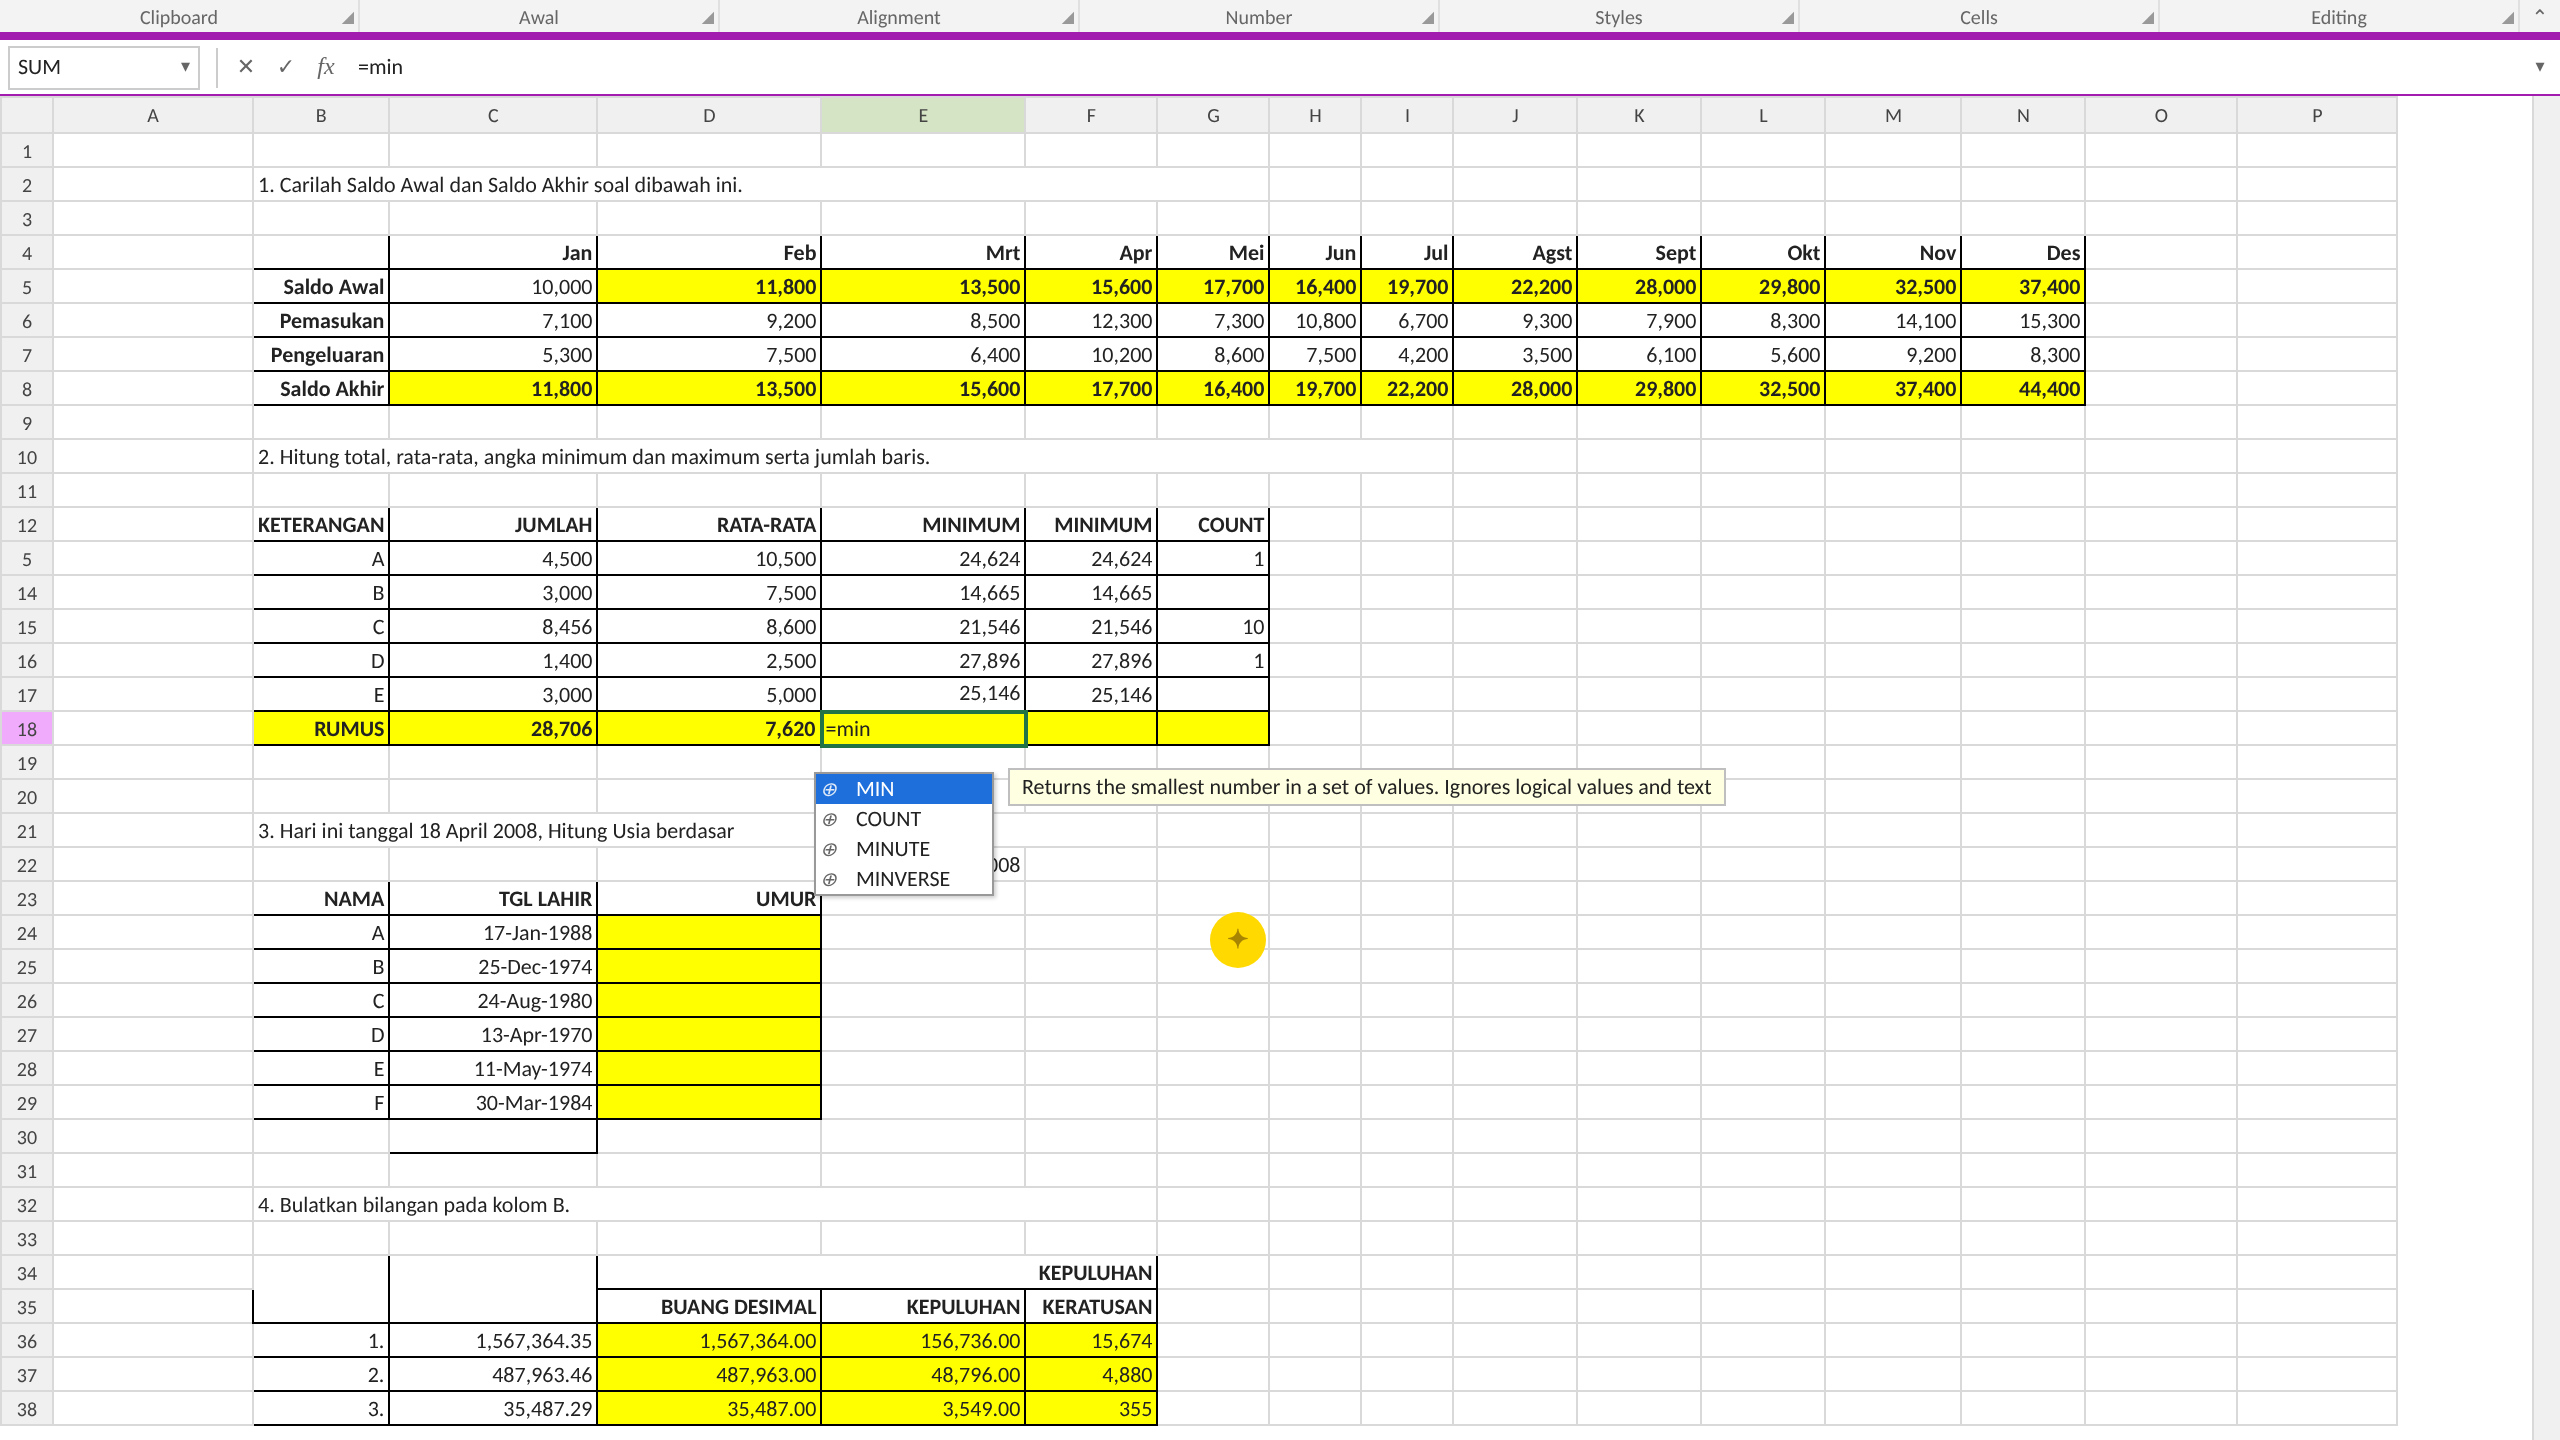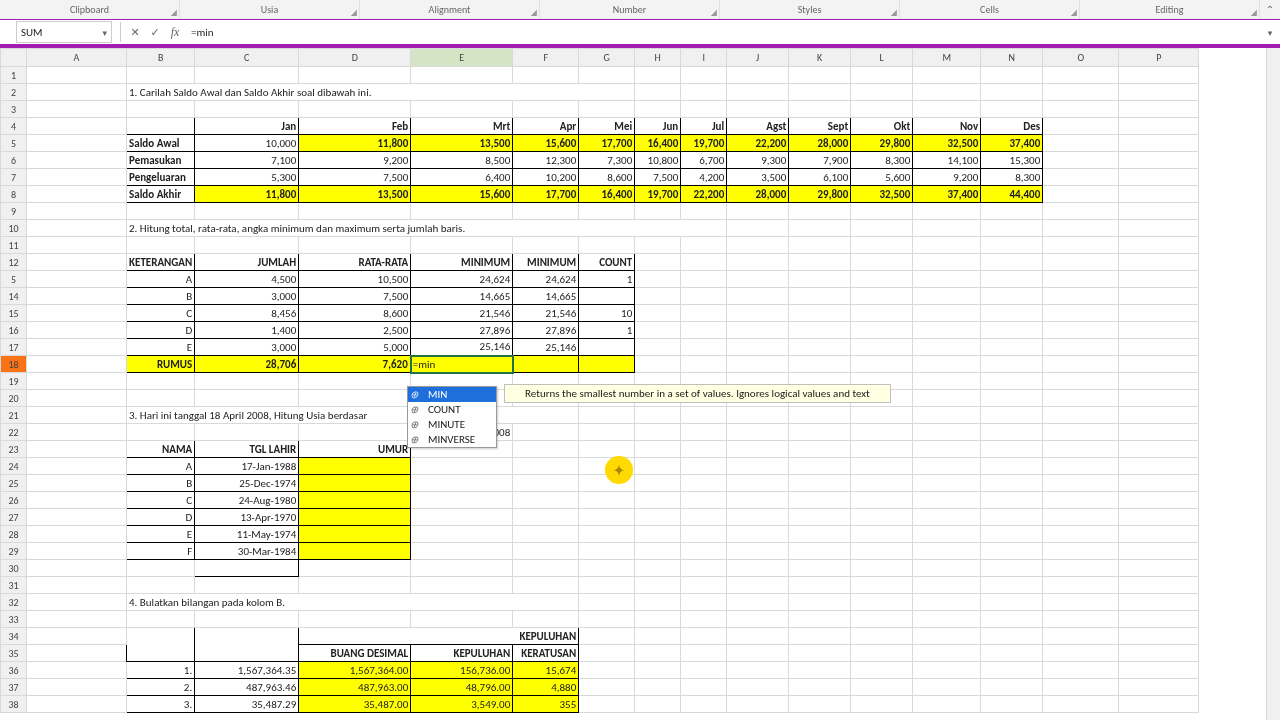--- a/index.html
+++ b/index.html
@@ -1,63 +1,63 @@
 <!DOCTYPE html>
 <html><head>
 <meta charset="utf-8">
 <style>
   * { margin:0; padding:0; box-sizing:border-box; }
   body { font-family: Calibri, Arial, sans-serif; font-size:11px; background:#fff; color:#222; overflow:hidden; }
-  .ribbon-groups { display:flex; height:20px; background:#f3f3f3; border-bottom:1px solid #a21caf; align-items:center; font-size:10px; color:#666; }
+  .ribbon-groups { display:flex; height:20px; background:#f3f3f3; border-bottom:4px solid #a21caf; align-items:center; font-size:10px; color:#666; }
   .rgrp { flex:1; text-align:center; border-right:1px solid #e0e0e0; position:relative; height:100%; display:flex; align-items:center; justify-content:center; }
   .rgrp .launcher { position:absolute; right:2px; bottom:2px; font-size:8px; color:#999; }
   .collapse-btn { width:20px; text-align:center; font-size:10px; color:#666; cursor:pointer; }
-  .formula-bar { display:flex; height:28px; border-bottom:4px solid #a21caf; align-items:center; background:#fff;padding-left:12px; }
+  .formula-bar { display:flex; height:28px; border-bottom:1px solid #a21caf; align-items:center; background:#fff; }
   .name-box { width:96px; height:22px; margin:0 4px; border:1px solid #ccc; padding:0 4px; display:flex; align-items:center; justify-content:space-between; font-size:11px; }
   .name-box .caret { font-size:9px; color:#666; }
   .fb-sep { width:1px; height:20px; background:#ccc; margin:0 4px; }
   .fb-btn { width:20px; height:22px; display:flex; align-items:center; justify-content:center; color:#666; }
   .fx { font-style:italic; font-family:"Times New Roman",serif; font-size:12px; }
   .formula-input { flex:1; height:22px; padding:0 6px; display:flex; align-items:center; font-size:11px; }
   .formula-expand { width:20px; text-align:center; color:#666; font-size:9px; }
   .grid-wrap { position:relative; width:1280px; height:calc(720px - 20px - 28px); overflow:hidden; }
   table.grid { border-collapse:collapse; table-layout:fixed; }
   .grid th, .grid td { border:1px solid #d9d9d9; height:17px; font-size:11px; padding:0 2px; white-space:nowrap; overflow:hidden; }
   .grid thead th { background:#f0f0f0; font-weight:normal; text-align:center; font-size:10px; color:#444; height:18px; }
   .grid tbody th.rowhdr { background:#f0f0f0; font-weight:normal; text-align:center; width:26px; min-width:26px; font-size:10px; color:#444; }
-  .grid tbody th.rowhdr.editing { background:#f97316; }
+  .grid tbody th.rowhdr.editing { background:#f0abfc; }
   .grid td { background:#fff; }
   .corner { background:#f0f0f0; border:1px solid #d9d9d9; }
   .colhdr.editing { background:#d5e4c4; }
   .blk { border:1px solid #000 !important; }
-  .bold { font-weight:bold; }
+  .bold { font-weight:bold;text-align:right; }
   .center { text-align:right; }
   .right { text-align:right; }
   .yellow { background:#ffff00 !important; }
   .editing-cell { border:2px solid #217346 !important; padding:0 1px !important; }
   .autocomplete { position:absolute; left:407px; top:338px; border:1px solid #999; background:#fff; font-size:11px; box-shadow:1px 1px 2px rgba(0,0,0,.2); min-width:90px; z-index:10; }
   .autocomplete .item { display:flex; align-items:center; gap:4px; padding:1px 6px 1px 2px; }
   .autocomplete .item.sel { background:#1e6fdb; color:#fff; }
   .autocomplete .fxico { width:14px; font-size:10px; font-style:italic; color:#666; }
   .autocomplete .item.sel .fxico { color:#dfe9f7; }
-  .tooltip { position:absolute; left:504px; top:336px; border:1px solid #bfbfbf; background:#ffffe1; padding:2px 20px; font-size:11px; max-width:430px; z-index:9; }
+  .tooltip { position:absolute; left:504px; top:336px; border:1px solid #bfbfbf; background:#ffffe1; padding:2px 6px; font-size:11px; max-width:430px; z-index:9; }
   .recorder-marker { position:absolute; left:605px; top:408px; width:28px; height:28px; border-radius:50%; background:#ffd900; display:flex; align-items:center; justify-content:center; z-index:8; }
   .recorder-marker .plus { color:#a78500; font-size:13px; font-weight:bold; }
   .vscroll { position:absolute; right:0; top:0; bottom:0; width:14px; background:#f0f0f0; border-left:1px solid #d9d9d9; }
 </style>
 </head>
 <body>
 
 <div class="ribbon-groups">
 <div class="rgrp">
       <span>Clipboard</span>
       <span class="launcher">◢</span>
     </div>
     <div class="rgrp">
-      <span>Usia</span>
+      <span>Awal</span>
       <span class="launcher">◢</span>
     </div>
     <div class="rgrp">
       <span>Alignment</span>
       <span class="launcher">◢</span>
     </div>
     <div class="rgrp">
       <span>Number</span>
       <span class="launcher">◢</span>
     </div>

